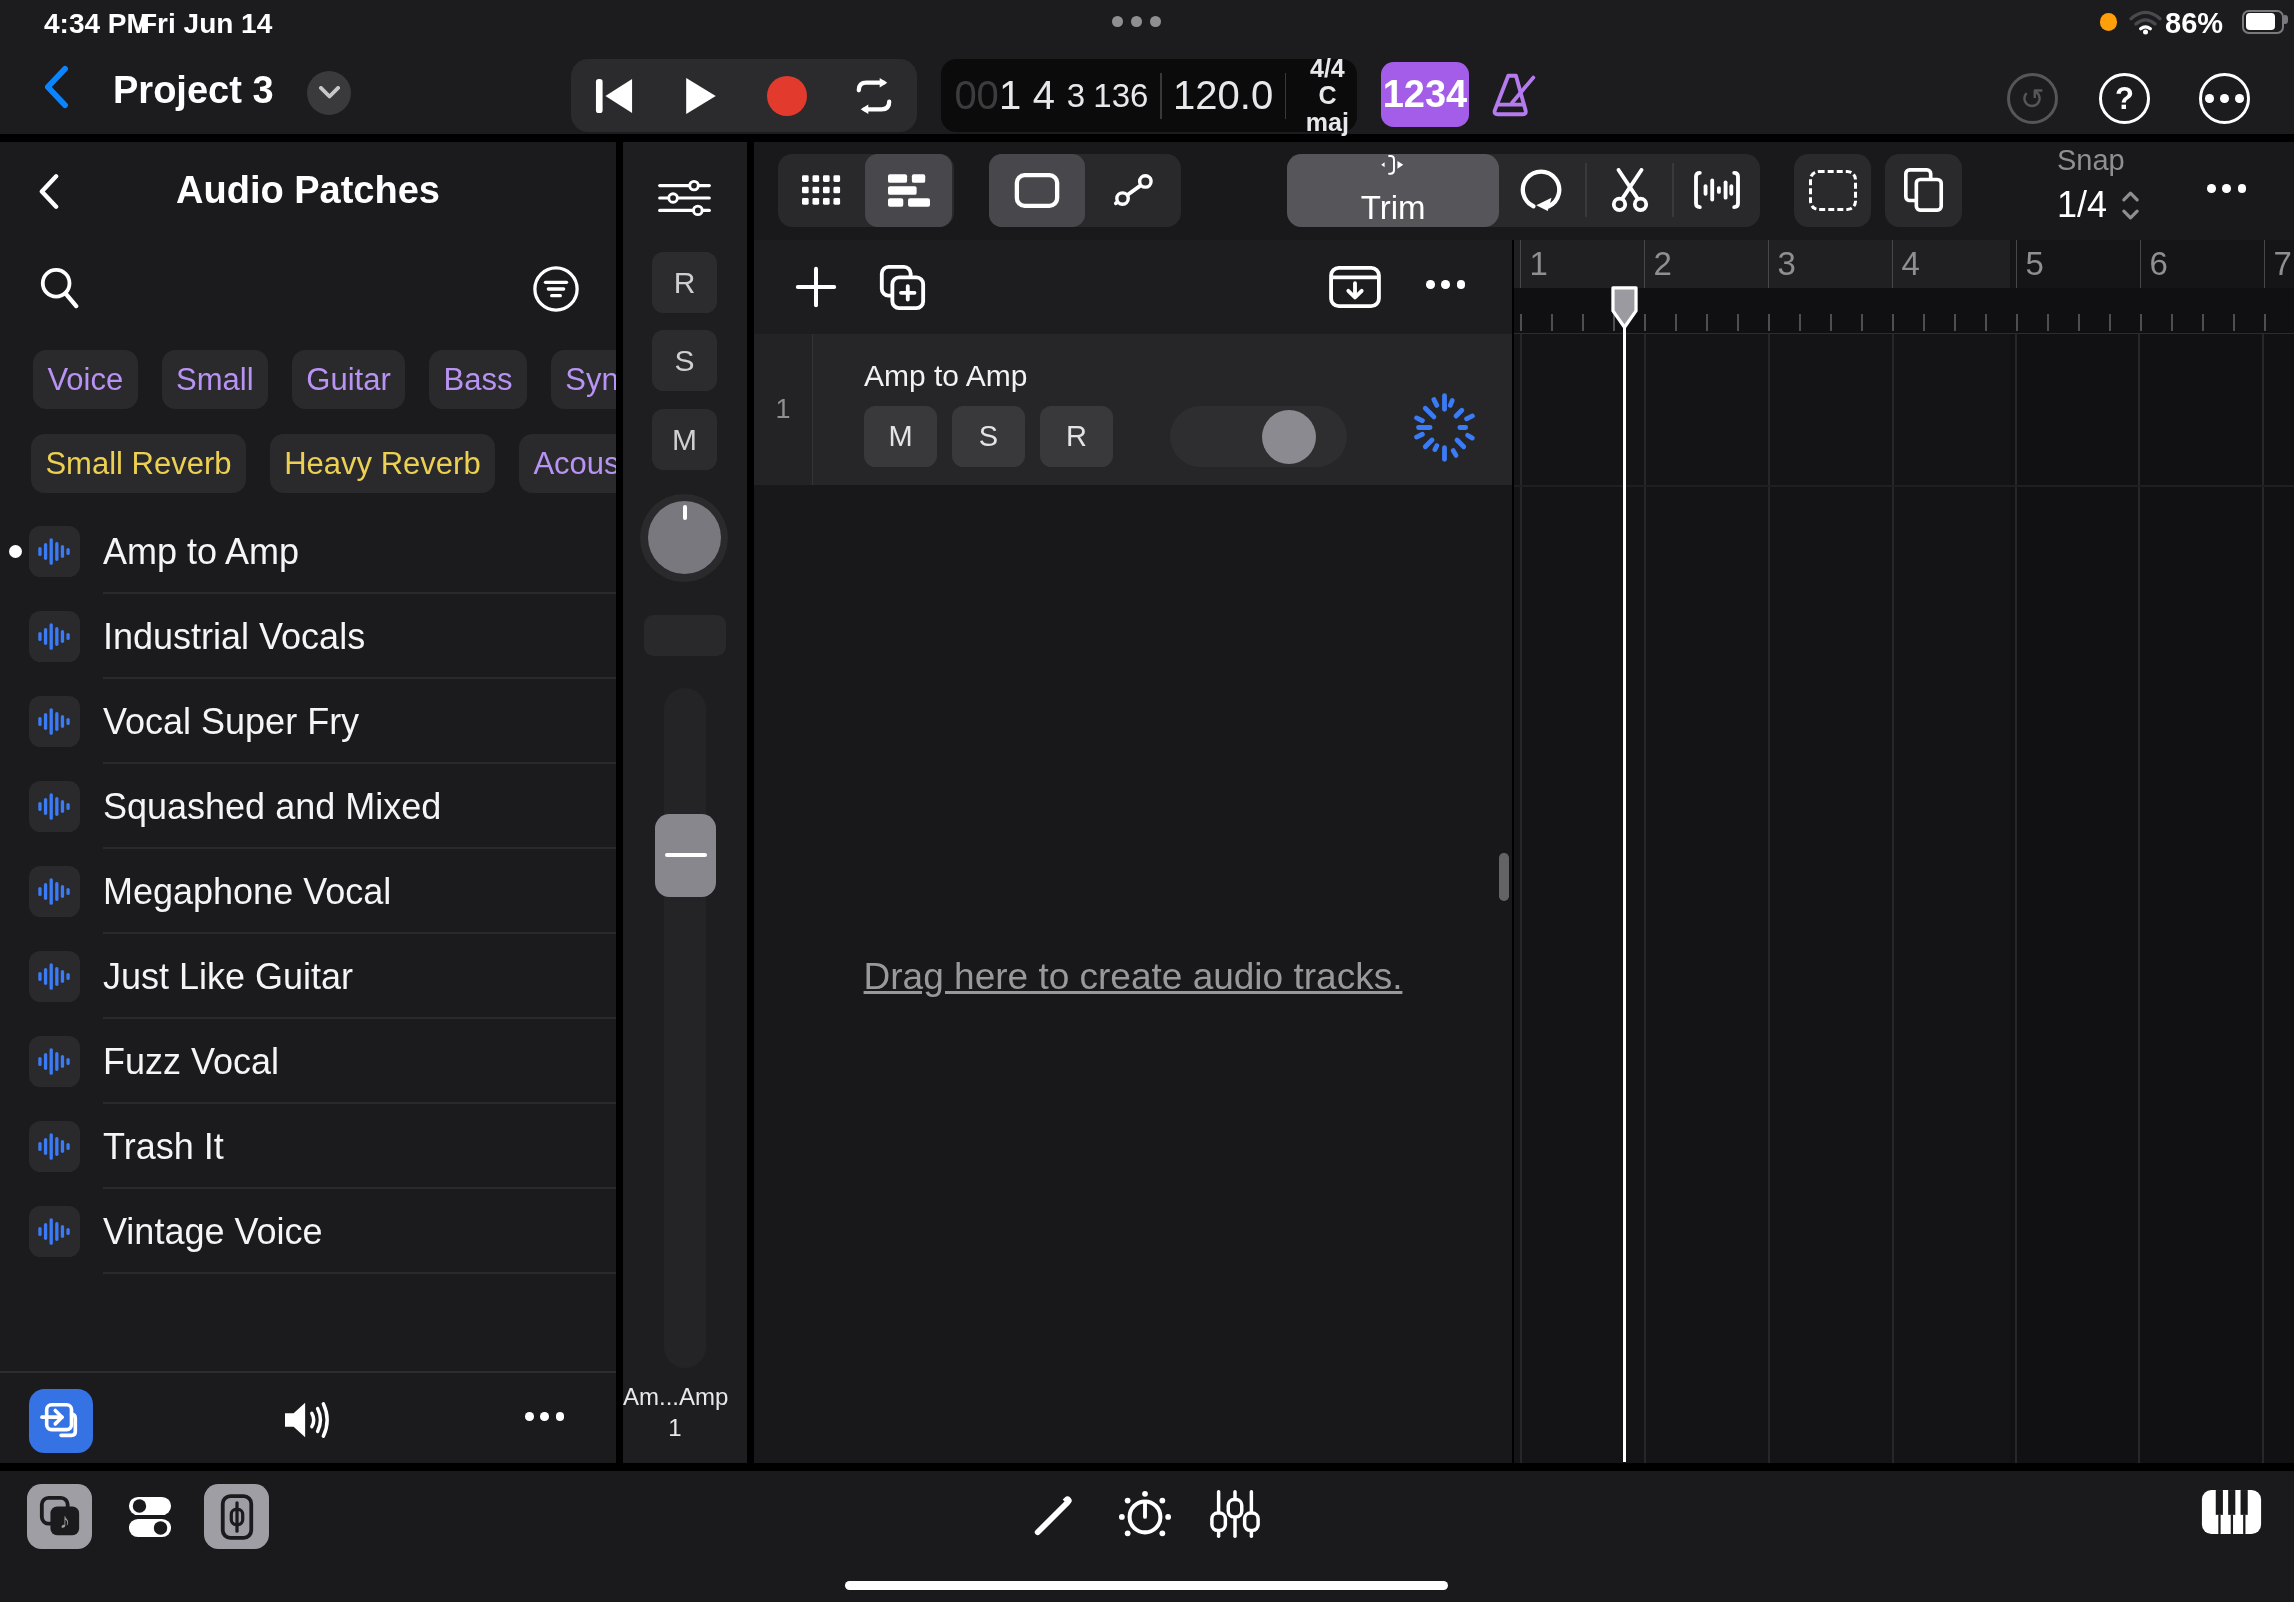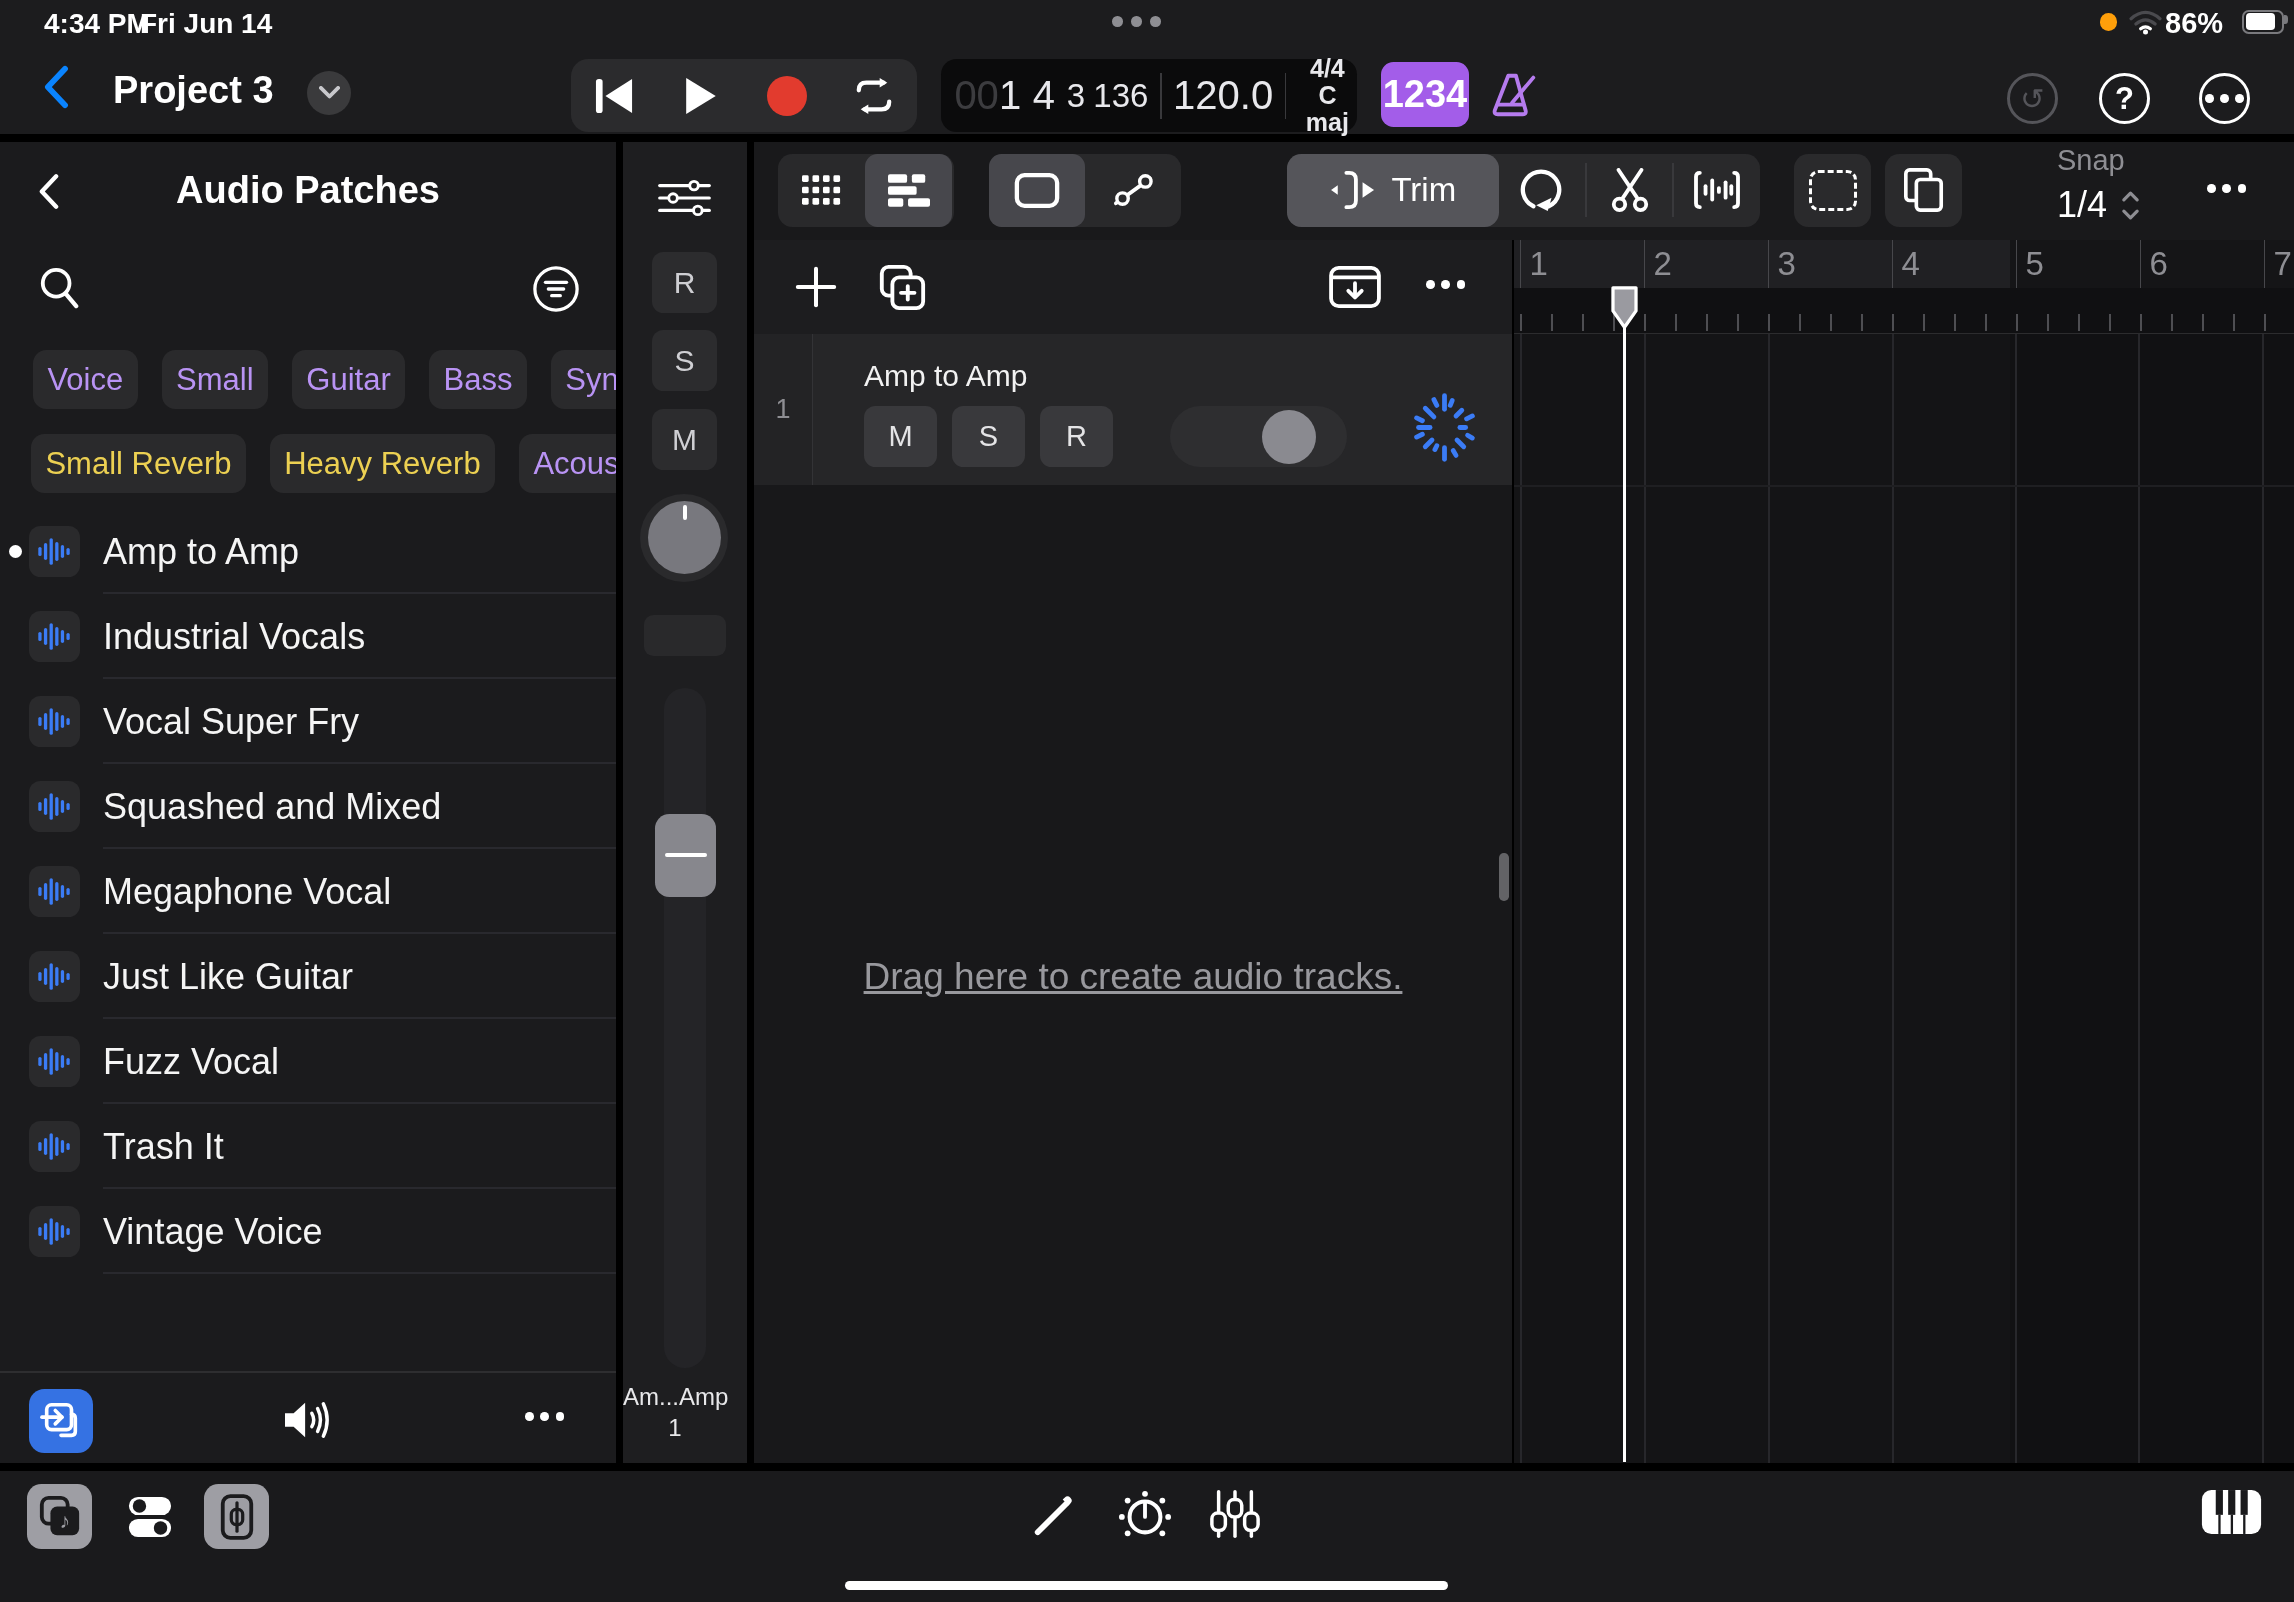--- a/index.html
+++ b/index.html
@@ -80,21 +80,21 @@
   #cs-knob i{position:absolute;left:35px;top:3.8px;width:3.8px;height:15.4px;background:#fff;border-radius:1.9px;}
   #cs-mini{left:21px;top:473px;width:82px;height:41px;border-radius:9.6px;background:#29292b;}
   #cs-fader-track{left:41px;top:546px;width:42px;height:680px;border-radius:21px;background:#242427;}
   #cs-fader-cap{left:32px;top:672px;width:61px;height:83px;border-radius:14.4px;background:#87878d;}
   #cs-fader-cap i{position:absolute;left:9.6px;top:39px;width:42px;height:3.8px;background:#fff;border-radius:1.9px;}
   #cs-label{left:0;top:1239px;width:104px;text-align:center;font-size:24px;line-height:31px;color:#e8e8ea;}
 
   
   #main-band{left:754px;top:142px;width:1540px;height:98px;background:#19191b;}
   .grp{position:absolute;top:11.5px;height:73px;background:#29292b;border-radius:14.4px;display:flex;align-items:center;}
-  .grp-btn{height:73px;display:flex;align-items:center;justify-content:center;}
+  .grp-btn{height:73px;display:flex;align-items:center;justify-content:center;flex-direction:column;}
   .grp-btn.sel{background:#47474c;border-radius:12.5px;}
   #grp-view{left:24px;width:176px;}
   #grp-view .grp-btn{width:87px;}
   #grp-edit{left:235px;width:192px;}
   #grp-edit .grp-btn{width:96px;}
   #grp-tools{left:533px;width:473px;}
   #trim-btn{width:213px;background:#55555a;border-radius:14.4px;gap:13.4px;font-size:33px;color:#fff;}
   #grp-tools .tool{width:86px;position:relative;}
   .tool-sep{width:1.9px;height:54px;background:#39393c;}
   .tile-btn{position:absolute;top:11.5px;width:77px;height:73px;background:#2a2a2c;border-radius:14.4px;display:flex;align-items:center;justify-content:center;}

